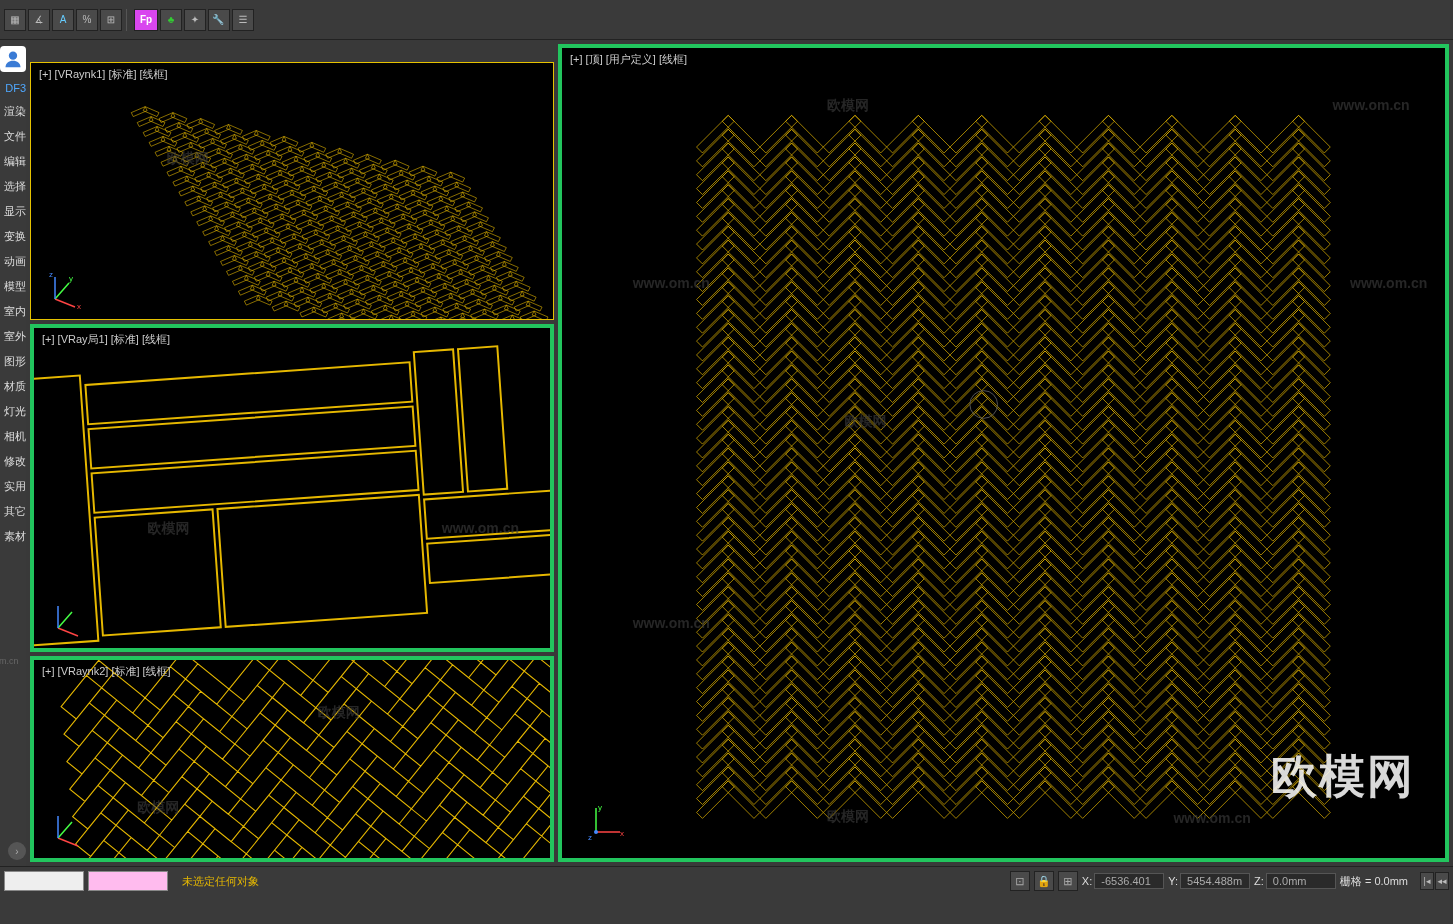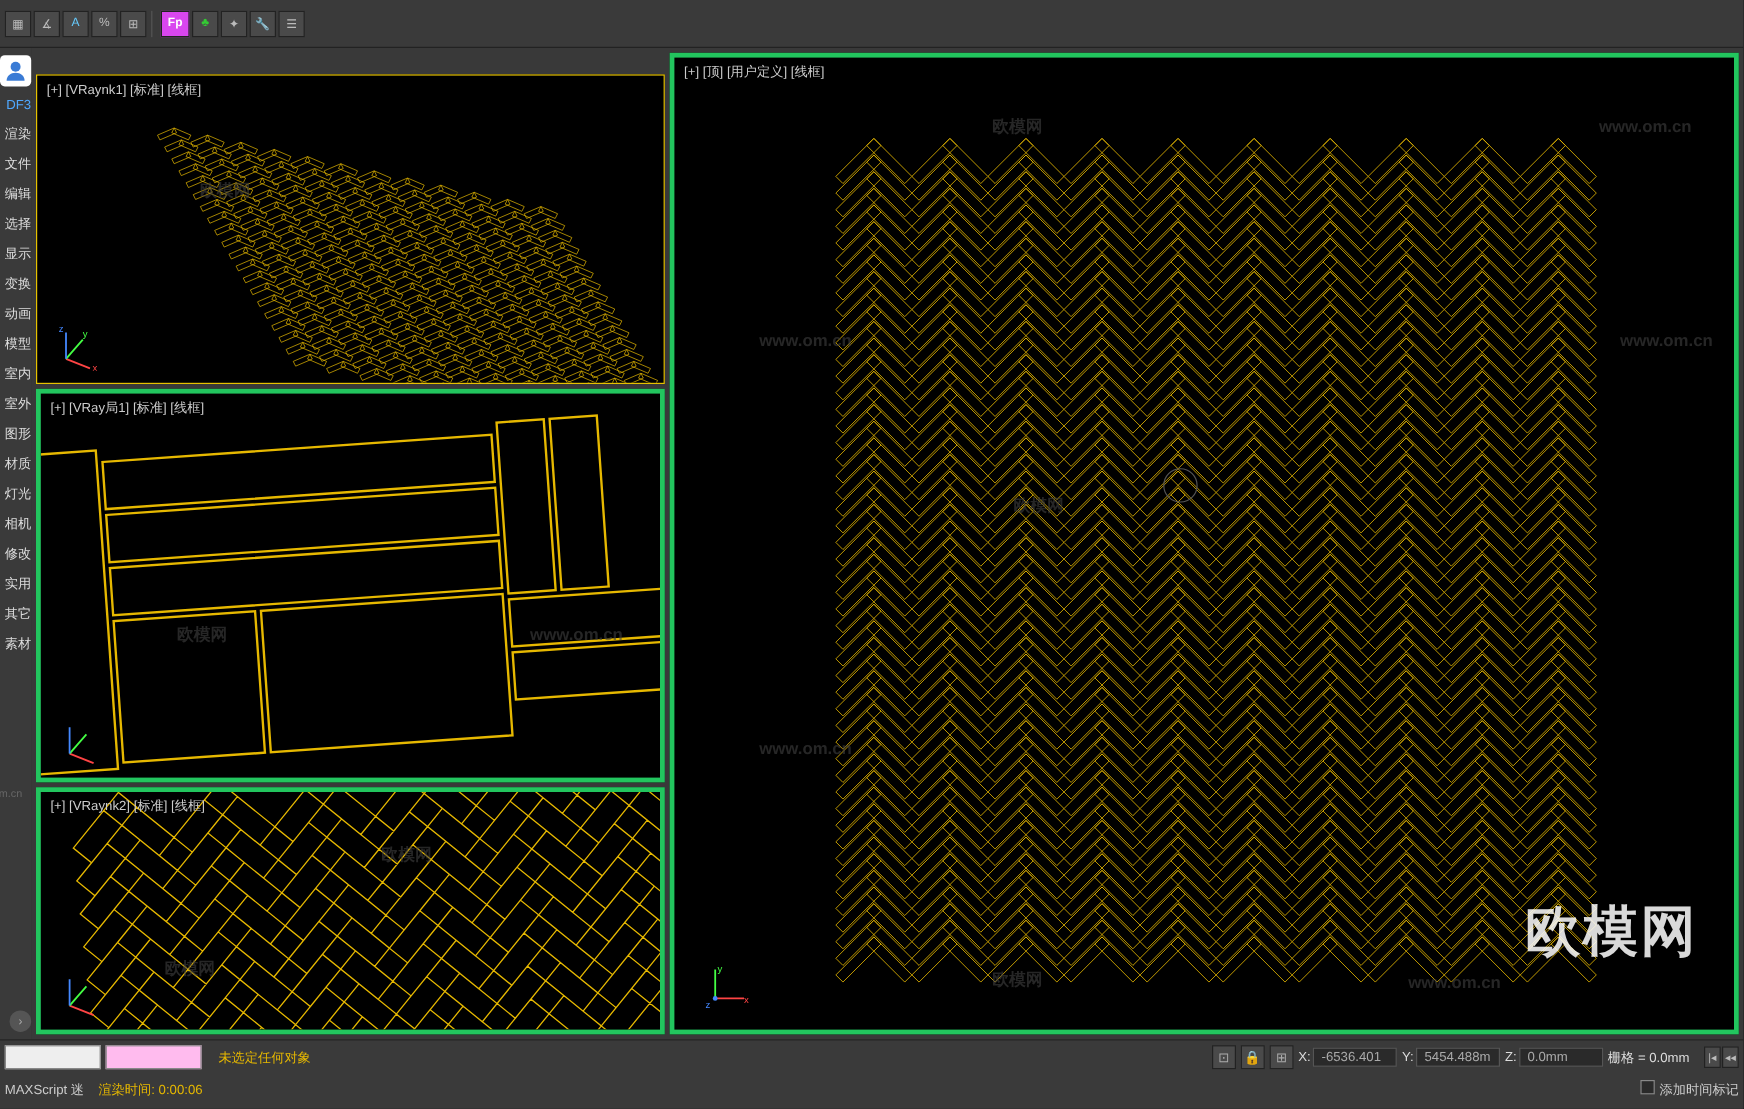--- a/index.html
+++ b/index.html
@@ -216,19 +216,13 @@
     <div class="coord">
         <span class="l">Z:</span>
         <div class="v">0.0mm</div>
       </div>
     <div class="grid-lbl">栅格 = 0.0mm</div>
     <div class="nav-end">
       <div class="nb">|◂</div>
       <div class="nb">◂◂</div>
     </div>
   </div>
-  <div class="sb-row2">
-    <span class="script-lbl">MAXScript 迷</span>
-    <span class="time-lbl"><span>渲染时间</span>: <span>0:00:06</span></span>
-    <div class="sb-spacer"></div>
-    <span><span class="chk"></span><span>添加时间标记</span></span>
-  </div>
 </div>
 
 </body></html>

